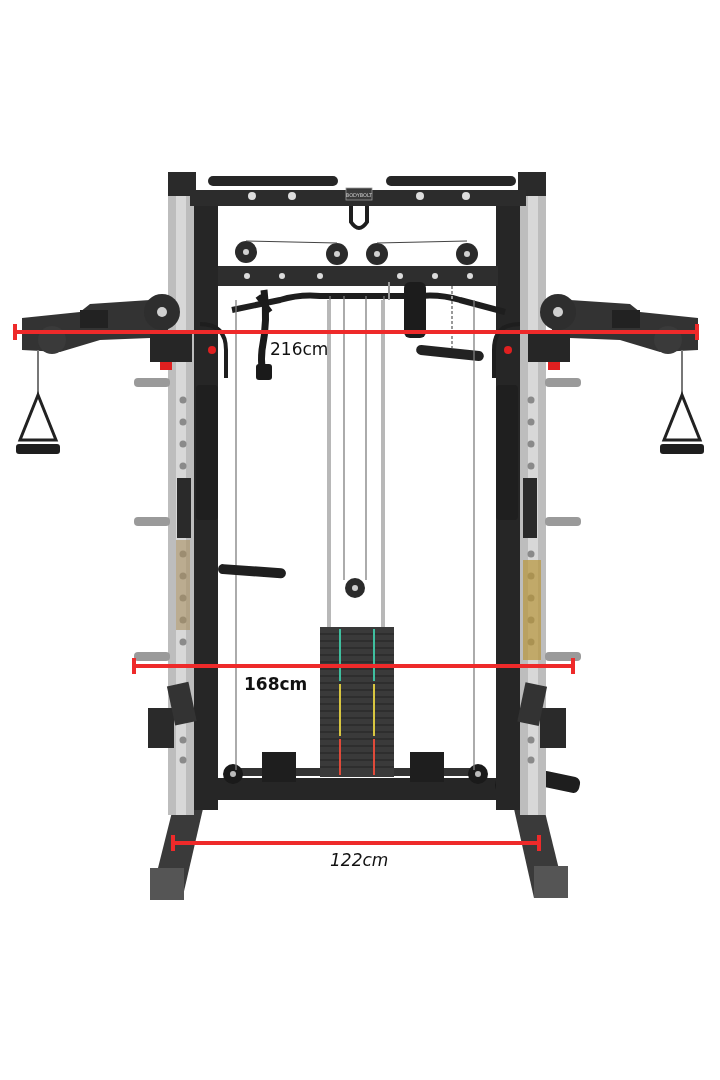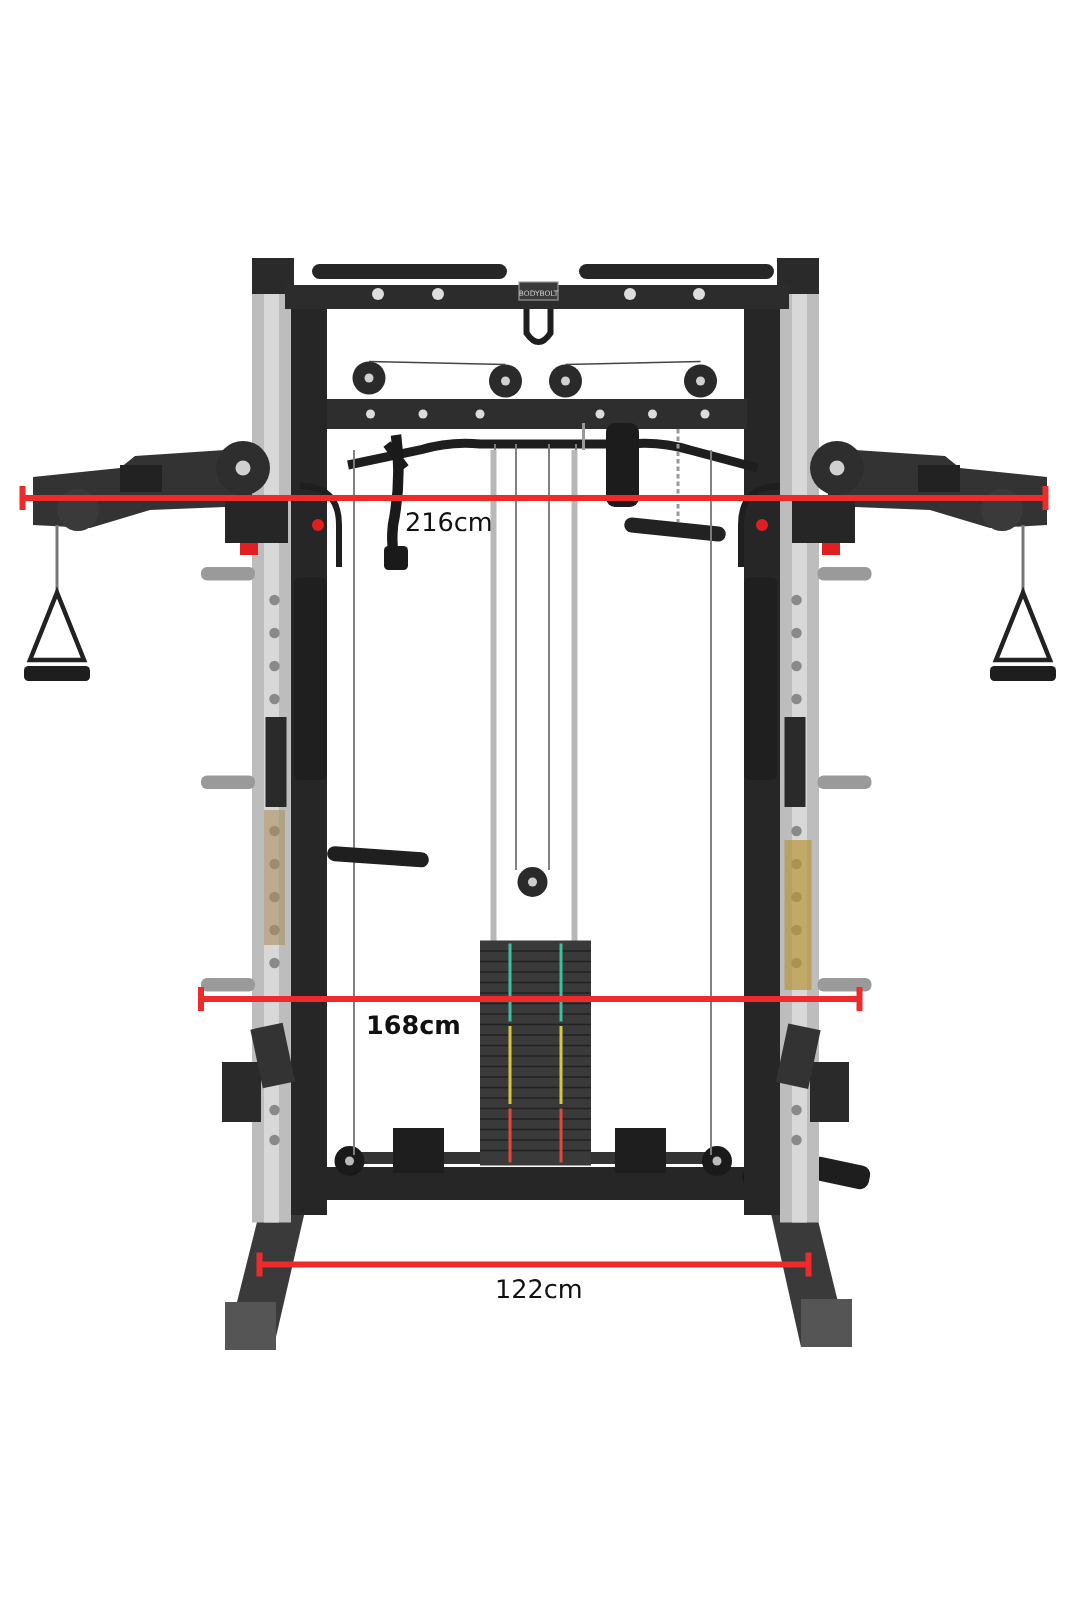--- a/index.html
+++ b/index.html
@@ -252,14 +252,14 @@
     </g>
     <g stroke="#ee2a2a" stroke-width="4">
       <line x1="173" y1="843" x2="539" y2="843"></line>
       <line x1="173" y1="835" x2="173" y2="851"></line>
       <line x1="539" y1="835" x2="539" y2="851"></line>
     </g>
   </svg>
 
   <span class="dim-label" style="left:270px; top:341px;">216cm</span>
   <span class="dim-label" style="left:244px; top:676px;font-weight:bold;">168cm</span>
-  <span class="dim-label" style="left:330px; top:852px;">122cm</span>
+  <span class="dim-label" style="left:330px; top:852px;font-style:italic;">122cm</span>
 </div>
 
 </body></html>

